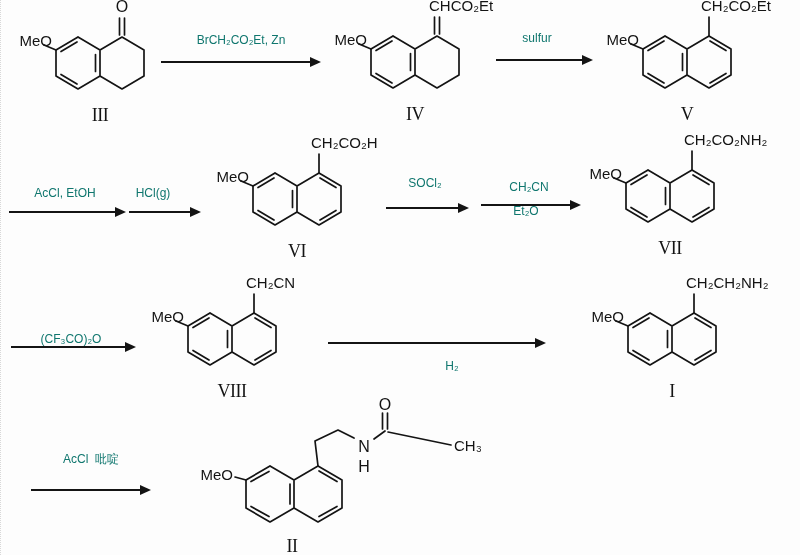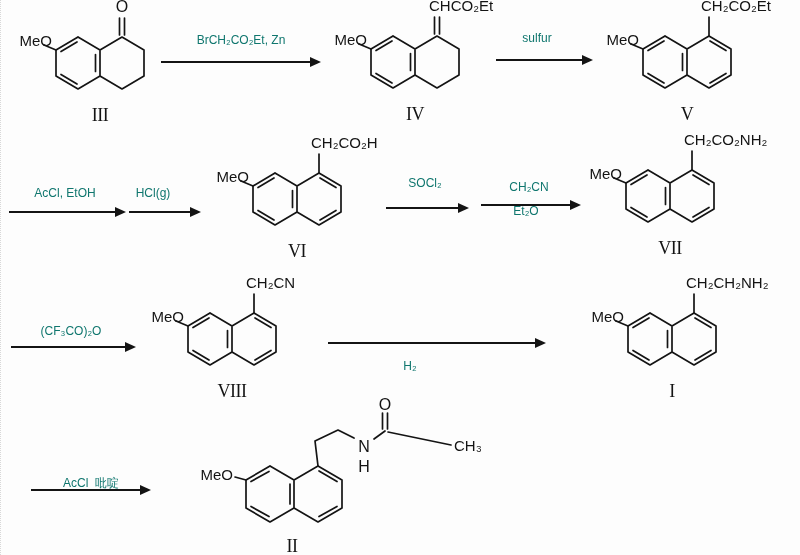--- a/index.html
+++ b/index.html
@@ -108,53 +108,53 @@
     <path class="sk" d="M128,50 128,31"></path>
     <text class="frm" x="120" y="25">CH₂CO₂NH₂</text>
     <text class="frm end" x="58" y="59">MeO</text>
     <text class="num" x="106" y="134">VII</text>
   </svg>
 
   <div class="arrow" style="left:10px;top:346px;width:125px">
     <div class="shaft"></div>
     <div class="head"></div>
   </div>
-  <div class="rtext" style="left:70px;top:324px">(CF₃CO)₂O</div>
+  <div class="rtext" style="left:70px;top:332px">(CF₃CO)₂O</div>
 
   <svg class="struct" style="left:125px;top:263px" width="235" height="140" viewBox="0 0 235 140">
     <path class="sk" d="M84,50 62,63 62,89 84,102 106,89 106,63 84,50 M106,63 128,50 150,63 150,89 128,102 106,89"></path>
     <path class="sk" d="M67,64.5 83,55 M67,87.5 83,97 M101.5,67.5 101.5,84.5 M129,55 145,64.5 M129,97 145,87.5"></path>
     <path class="sk" d="M50,58 62,63"></path>
     <path class="sk" d="M128,50 128,31"></path>
     <text class="frm" x="120" y="25">CH₂CN</text>
     <text class="frm end" x="58" y="59">MeO</text>
     <text class="num" x="106" y="134">VIII</text>
   </svg>
 
   <div class="arrow" style="left:327px;top:342px;width:218px">
     <div class="shaft"></div>
     <div class="head"></div>
   </div>
-  <div class="rtext" style="left:409px;top:359px">H₂</div>
+  <div class="rtext" style="left:451px;top:359px">H₂</div>
 
   <svg class="struct" style="left:565px;top:263px" width="235" height="140" viewBox="0 0 235 140">
     <path class="sk" d="M84,50 62,63 62,89 84,102 106,89 106,63 84,50 M106,63 128,50 150,63 150,89 128,102 106,89"></path>
     <path class="sk" d="M67,64.5 83,55 M67,87.5 83,97 M101.5,67.5 101.5,84.5 M129,55 145,64.5 M129,97 145,87.5"></path>
     <path class="sk" d="M50,58 62,63"></path>
     <path class="sk" d="M128,50 128,31"></path>
     <text class="frm" x="120" y="25">CH₂CH₂NH₂</text>
     <text class="frm end" x="58" y="59">MeO</text>
     <text class="num" x="106" y="134">I</text>
   </svg>
 
   <div class="arrow" style="left:30px;top:489px;width:120px">
     <div class="shaft"></div>
     <div class="head"></div>
   </div>
-  <div class="rtext" style="left:90px;top:475px">AcCl  吡啶</div>
+  <div class="rtext" style="left:90px;top:451px">AcCl  吡啶</div>
 
   <svg class="struct" style="left:170px;top:395px" width="340" height="160" viewBox="0 0 340 160">
     <path class="sk" d="M99,71 75,85 75,113 99,127 123,113 123,85 99,71 M123,85 147,71 171,85 171,113 147,127 123,113"></path>
     <path class="sk" d="M80,86.5 98,76.5 M80,111.5 98,121.5 M119,89 119,109 M148,76 166,86.5 M148,121.5 166,111.5"></path>
     <path class="sk" d="M64,82 75,85"></path>
     <path class="sk" d="M147,71 144,46 167,35 183,43"></path>
     <path class="sk" d="M203,44 214,36"></path>
     <path class="sk" d="M211.5,34 211.5,18 M216.5,34 216.5,18"></path>
     <path class="sk" d="M217,37 280,50"></path>
     <text class="frm big mid" x="214" y="15">O</text>

